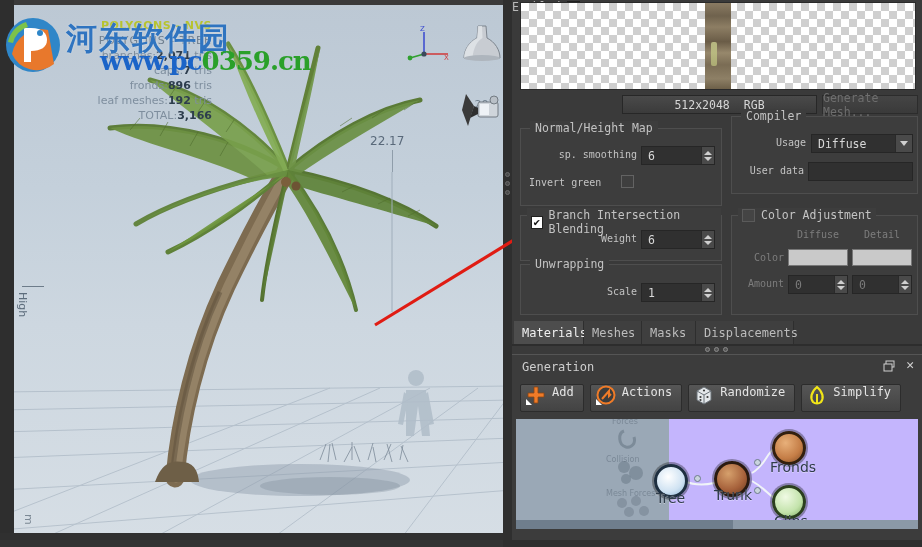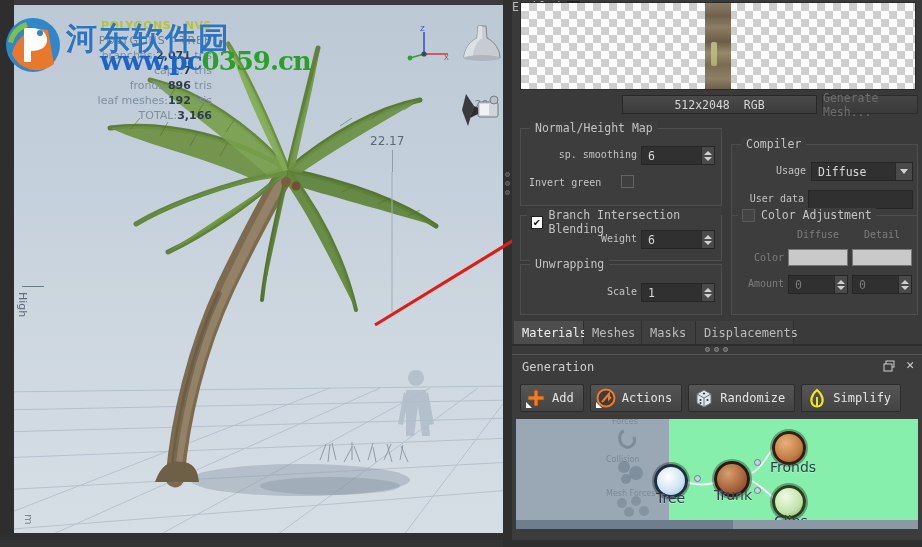--- a/index.html
+++ b/index.html
@@ -189,21 +189,21 @@
     background:#3d3d3d; padding:0 5px;
     color:#c3c3c3; font-size:11.5px;
   }
   .group.chkgroup > .gtitle-wrap {
     position:absolute; top:-8px; left:6px;
     display:flex; align-items:center; gap:6px;
     background:#3d3d3d; padding:0 4px;
   }
 
   #grp-normal { left:8px; top:128px; width:202px; height:78px; }
-  #grp-compiler { left:219px; top:144px; width:187px; height:78px; }
+  #grp-compiler { left:219px; top:116px; width:187px; height:78px; }
   #grp-branch { left:8px; top:215px; width:202px; height:46px; }
   #grp-color { left:219px; top:215px; width:187px; height:100px; }
   #grp-unwrap { left:8px; top:264px; width:202px; height:51px; }
 
   .field-lbl { position:absolute; color:#c3c3c3; font-size:10px; text-align:right;}
   .field-lbl.dis { color:#7d7d7d; }
 
   .spin {
     position:absolute; height:19px;
     background:#303030; border:1px solid #262626;
@@ -279,29 +279,29 @@
     position:absolute; left:10px; top:5px;
     color:#cecece; font-size:12px;text-align:right;
   }
   #gen-restore { position:absolute; right:26px; top:5px; }
   #gen-close { position:absolute; right:8px; top:3px; color:#d0d0d0; font-size:13px; line-height:13px;}
 
   #gen-toolbar { position:absolute; left:8px; top:29px; display:flex; gap:6px; }
   .tbtn {
     height:28px; background:linear-gradient(180deg,#565656,#434343);
     border:1px solid #2c2c2c; border-radius:2px;
-    display:flex; align-items:center; gap:6px; padding:0 9px 0 5px;
+    display:flex; gap:6px; padding:0 9px 0 5px;
     color:#e4e4e4; font-size:12px;
   }
   .tbtn .ico { width:20px; height:20px; display:block; }
 
   
   #graph {
     position:absolute; left:4px; top:64px; width:402px; height:110px;
-    background:#86efac;
+    background:#c4b5fd;
     overflow:hidden;
   }
   #graph-shade {
     position:absolute; left:0; top:0; width:38%; height:100%;
     background:#9aa8b6;
   }
   .node {
     position:absolute; border-radius:50%;
     box-shadow:0 0 0 2px rgba(20,20,20,.35);
   }

